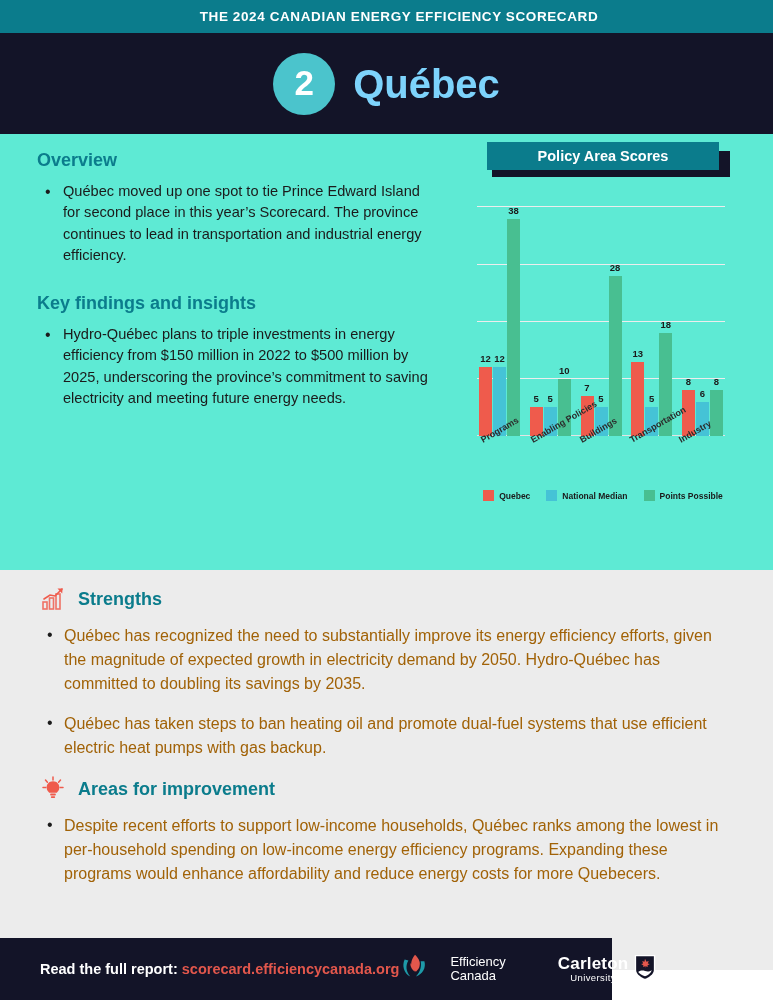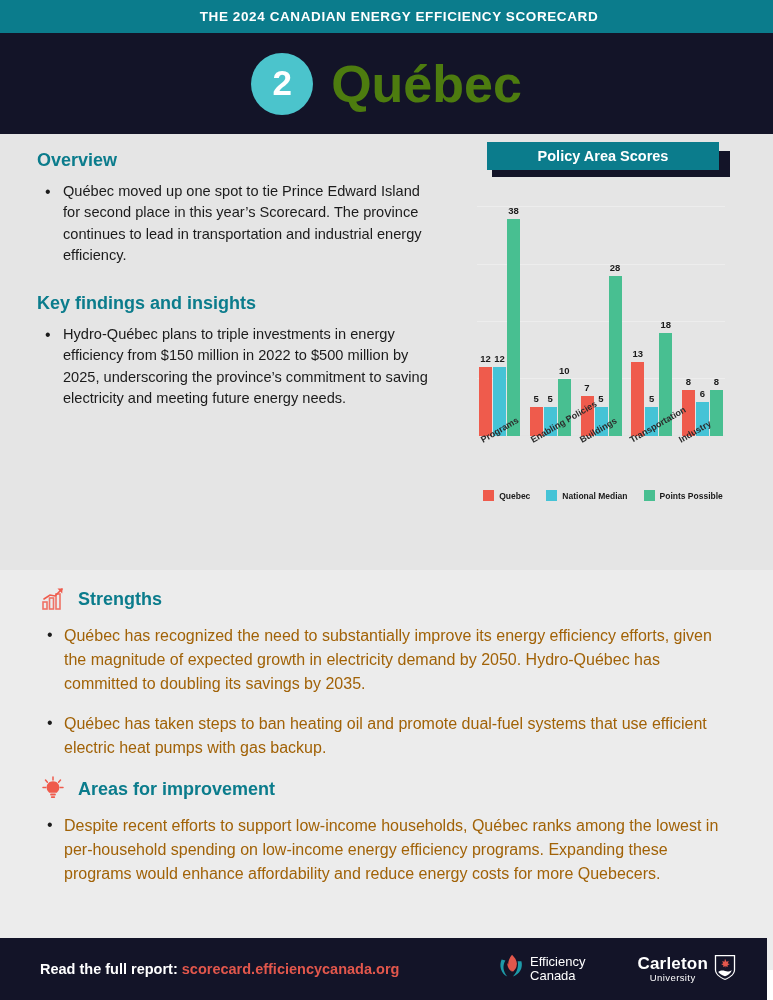--- a/index.html
+++ b/index.html
@@ -30,25 +30,25 @@
     width:62px; height:62px; border-radius:50%;
     background:#4BC4CC;
     display:flex; align-items:center; justify-content:center;
     flex:0 0 auto;
   }
   .rank-number {
     color:#ffffff; font-size:35px; font-weight:bold; line-height:1;
     margin-top:-2px;
   }
   .province-name {
-    color:#4d7c0f; font-size:52px; font-weight:bold; line-height:1;
-  }
-
-  
-  .mid { position:relative; height:436px; background:#e5e5e5; }
+    color:#7dd3fc; font-size:40px; font-weight:bold; line-height:1;
+  }
+
+  
+  .mid { position:relative; height:436px; background:#5eead4; }
 
   .left-col { position:absolute; left:37px; top:16px; width:400px; }
   .sec-head {
     color:#0B7C8C; font-size:18px; font-weight:bold; margin-bottom:10px;
   }
   .sec-head.second { margin-top:26px; }
   ul.bullets { list-style:none; }
   ul.bullets li {
     position:relative; padding-left:26px; margin-bottom:6px;
     font-size:14.6px; line-height:1.47; color:#1b1b1b;
@@ -137,33 +137,33 @@
     position:relative; padding-left:24px; margin-bottom:16px;
     font-size:16px; line-height:1.5; color:#a16207;
   }
   ul.gbullets li::before {
     content:"\2022"; position:absolute; left:7px; top:-1px;
     font-size:16px; color:#1b1b1b;
   }
 
   
   .footer {
-    position:absolute; left:0; bottom:0; width:767px; height:62px;
+    position:absolute; left:0; bottom:0; width:612px; height:62px;
     background:#131428; display:flex; align-items:center;
   }
   .footer-left {
     margin-left:40px; font-size:14.5px; font-weight:bold; color:#ffffff;
     white-space:nowrap;
   }
   .footer-url { color:#E2574C; }
   .footer-logos {
     margin-left:auto; margin-right:30px;
     display:flex; align-items:center; gap:52px;
   }
-  .logo-ec { display:flex; align-items:center; gap:2px; }
+  .logo-ec { display:flex; align-items:center; gap:19px; }
   .logo-ec-text { color:#ffffff; font-size:13px; line-height:1.06; }
   .logo-carleton { display:flex; align-items:center; gap:5px; }
   .carleton-word { color:#ffffff; font-size:17px; font-weight:bold; letter-spacing:0.2px; line-height:1; }
   .carleton-sub { color:#ffffff; font-size:9.5px; letter-spacing:0.4px; line-height:1.2; text-align:left; }
 </style>
 </head>
 <body>
 
 <div class="page">
 

